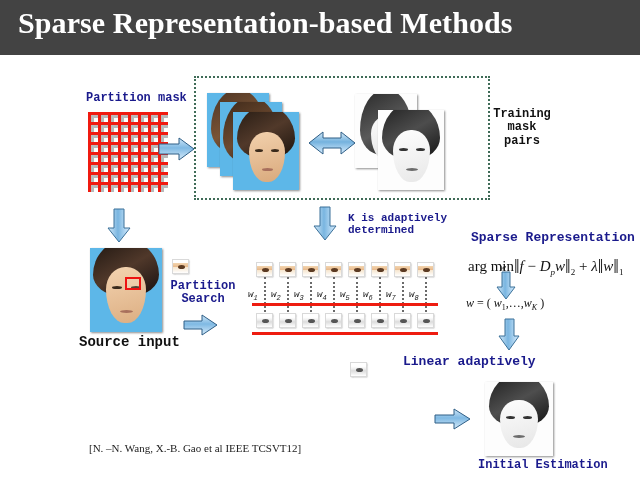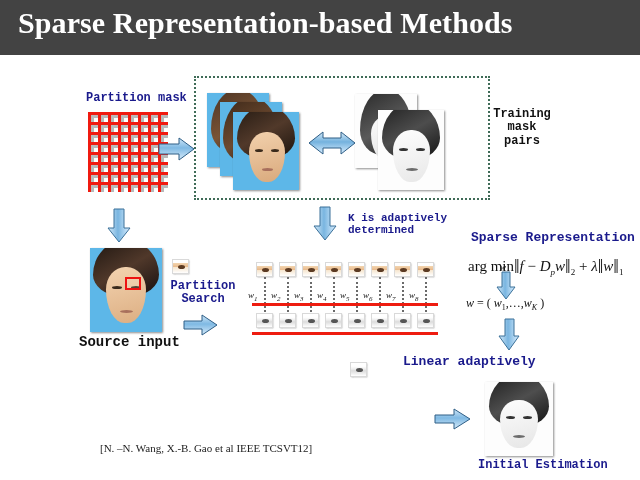--- a/index.html
+++ b/index.html
@@ -137,21 +137,21 @@
     width: 0;
     border-left: 2px dotted #6a6a6a;
   }
   .redbar {
     position: absolute;
     height: 2.5px;
     background: #ee1c10;
   }
   .wlabel {
     position: absolute;
-    font-family: Liberation Serif, serif;
+    font-family: Liberation Mono, monospace;
     font-style: italic;
     font-size: 9px;
     color: #1a1a1a;
     white-space: nowrap;
   }
   .wlabel sub { font-size: 7px; }
 
   
   .formula {
     position: absolute;
@@ -437,13 +437,13 @@
   <div class="hairblob" style="left:4px; top:-8px; width:60px; height:52px;
        background:linear-gradient(150deg,#1c1c1c,#4e4e4e 50%,#131313);"></div>
   <div class="faceoval" style="left:15px; top:18px; width:38px; height:48px;
        background:linear-gradient(165deg,#fdfdfd,#e6e6e6);"></div>
   <div class="eyeline" style="left:21px; top:34px; width:9px; height:3px; background:#333333;"></div>
   <div class="eyeline" style="left:38px; top:34px; width:9px; height:3px; background:#333333;"></div>
   <div class="mouthline" style="left:28px; top:53px; width:12px; height:3px; background:#6b6b6b;"></div>
 </div>
 <div class="lbl lbl-blue" style="left:478px; top:459px; font-size:12px;">Initial Estimation</div>
 
-<div class="citation" style="left:66px; top:442px;padding-left:34px;">[N. –N. Wang, X.-B. Gao et al IEEE TCSVT12]</div>
+<div class="citation" style="left:55px; top:442px;padding-left:34px;">[N. –N. Wang, X.-B. Gao et al IEEE TCSVT12]</div>
 
 </body></html>

